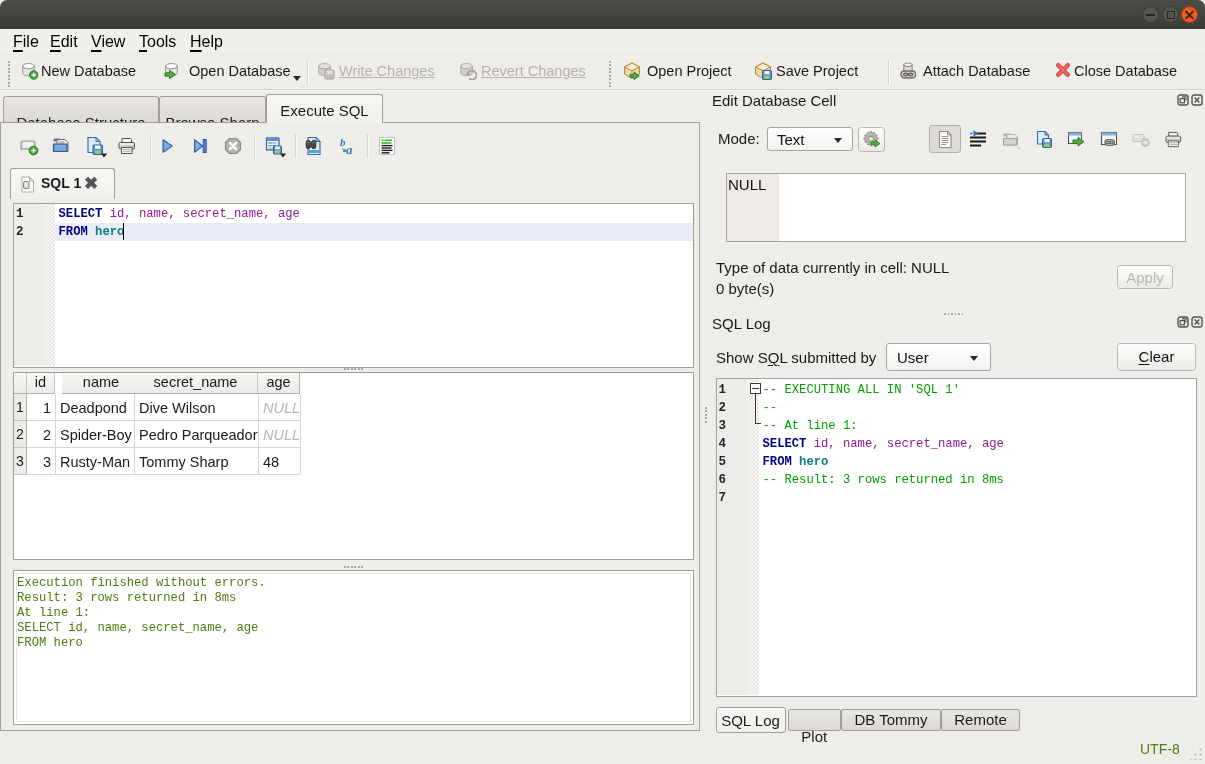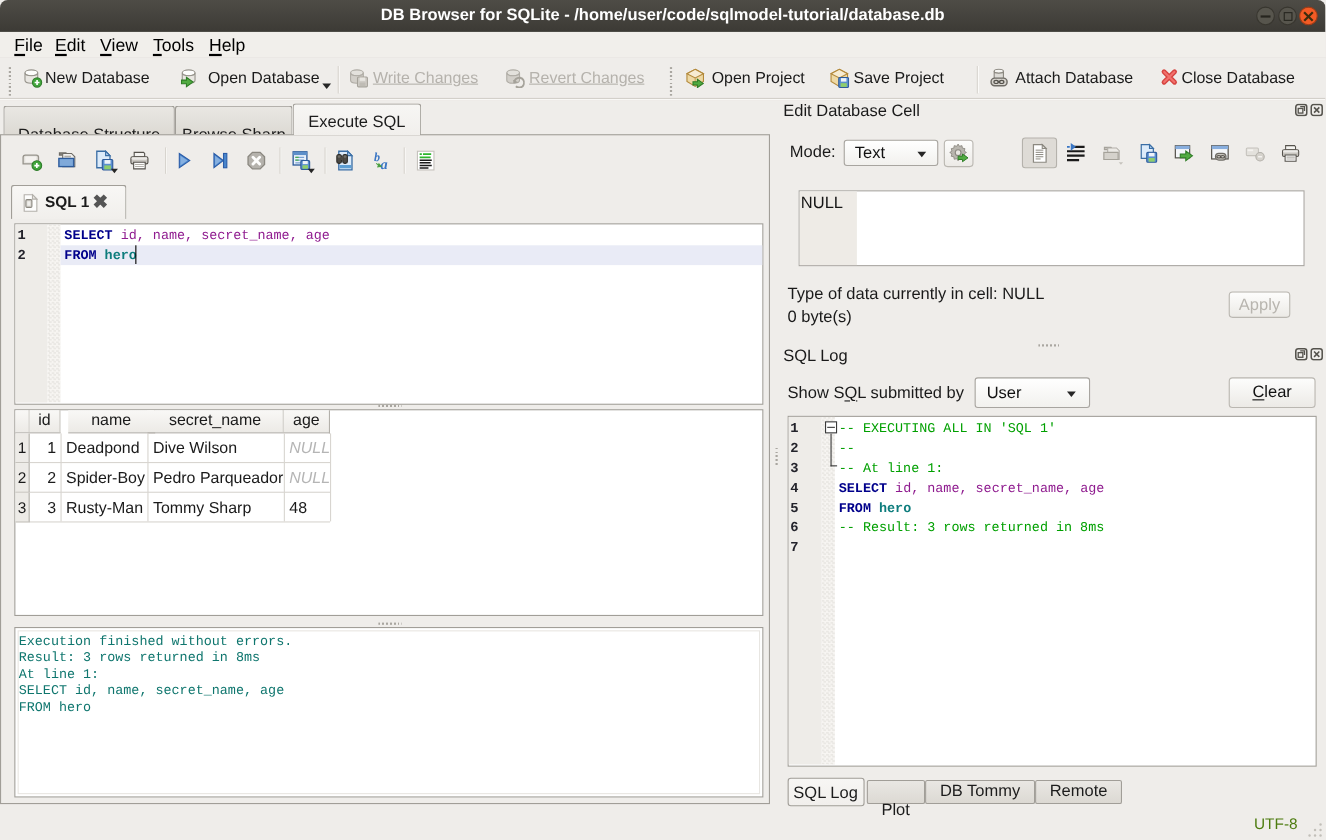--- a/index.html
+++ b/index.html
@@ -73,41 +73,40 @@
   .rh{box-sizing:border-box;left:14px;width:13px;height:27px;background:#edebe7;
       border-right:1px solid #b3b0aa;border-bottom:1px solid #c6c3bd;
       font-size:14px;color:#1a1a1a;text-align:center;padding-top:5px;}
   .cell{font-size:14.5px;color:#1a1a1a;}
   .gridv{width:1px;background:#d8d5d0;}
   .gridh{height:1px;background:#d8d5d0;}
   .null{color:#b5b5b5;font-style:italic;}
   
   #msg{left:13px;top:570px;width:681px;height:155px;}
   #msg .inner{position:absolute;left:2px;top:2px;right:2px;bottom:2px;border:1px solid #e8e6e2;}
-  .msgline{left:17px;font-size:12.2px;line-height:15px;color:#0f766e;white-space:pre;}
+  .msgline{left:17px;font-size:12.2px;line-height:15px;color:#4d7c0f;white-space:pre;}
   
   .dtitle{font-size:15px;color:#1a1a1a;}
   .dockbtn{width:11px;height:11px;box-sizing:border-box;border:1.5px solid #55534d;border-radius:2px;}
   .combo{box-sizing:border-box;background:linear-gradient(#fff,#f2f1ee);
      border:1px solid #a8a5a0;border-radius:3px;font-size:15px;color:#111;}
   .combo .arr{position:absolute;width:0;height:0;border-left:4.5px solid transparent;
      border-right:4.5px solid transparent;border-top:5px solid #262626;}
   .btn{box-sizing:border-box;background:linear-gradient(#fdfdfc,#eceae6);
      border:1px solid #bab7b1;border-radius:3.5px;text-align:center;}
   
   .btab{box-sizing:border-box;border:1px solid #a19e98;font-size:15px;color:#1c1c1c;
      text-align:center;}
   
   #utf{left:1140px;top:741px;font-size:14px;color:#4d7c0f;}
 </style>
 </head>
 <body>
 <div id="win">
   <div class="abs" id="titlebar"></div>
-  <div class="abs" id="title">DB Browser for SQLite - /home/user/code/sqlmodel-tutorial/database.db</div>
   <div class="abs winbtn" id="btnmin"></div>
   <div class="abs winbtn" id="btnmax"></div>
   <div class="abs winbtn" id="btncls"></div>
 
   <div class="abs" id="menubar"></div>
   <div class="abs mitem" style="left:13px;"><u>F</u>ile</div>
   <div class="abs mitem" style="left:50px;"><u>E</u>dit</div>
   <div class="abs mitem" style="left:91px;"><u>V</u>iew</div>
   <div class="abs mitem" style="left:139px;"><u>T</u>ools</div>
   <div class="abs mitem" style="left:190px;"><u>H</u>elp</div>

